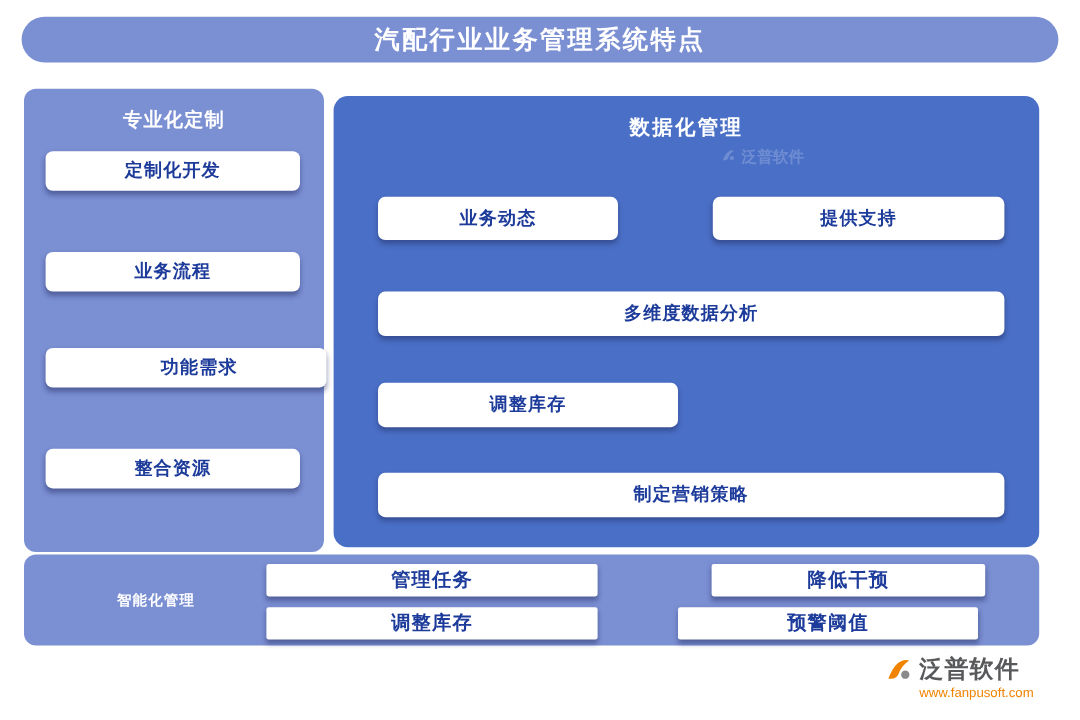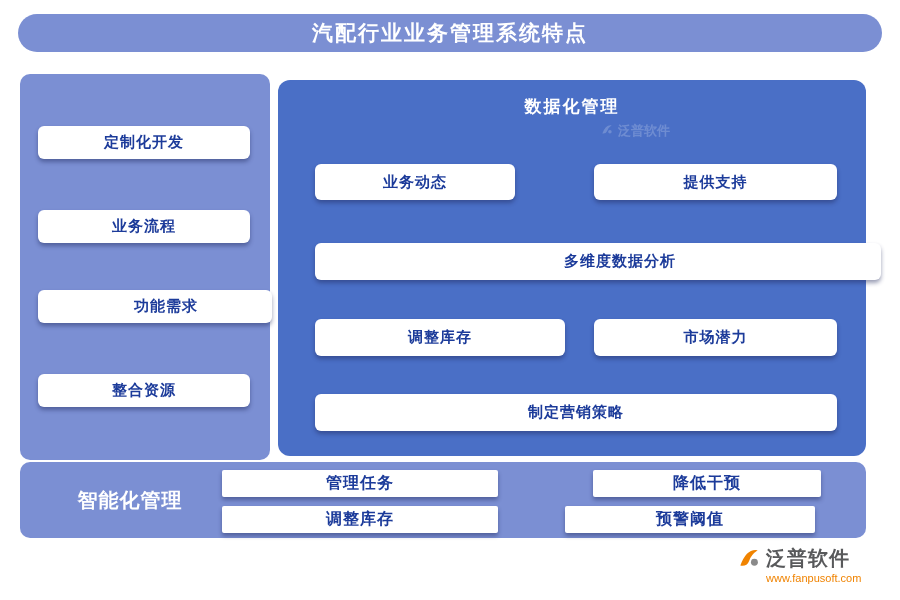--- a/index.html
+++ b/index.html
@@ -30,36 +30,36 @@
   .bottom-bar{left:20px;top:462px;width:846px;height:76px;background:var(--side_bg);}
   .panel-title{
     position:absolute;left:0;width:100%;text-align:center;
     color:var(--title_text);font-weight:bold;
   }
   .left-title{top:16px;font-size:16px;letter-spacing:1px;}
   .main-title{top:15px;font-size:17px;letter-spacing:2px;}
   .bottom-title{
     position:absolute;left:30px;top:0;height:100%;width:160px;
     display:flex;align-items:center;justify-content:center;
-    color:var(--title_text);font-weight:bold;font-size:20px;letter-spacing:1px;
+    color:var(--title_text);font-weight:bold;font-size:12px;letter-spacing:1px;
   }
   .btn{
     position:absolute;background:var(--button_bg);border-radius:6px;
     display:flex;align-items:center;justify-content:center;
     color:var(--button_text);font-weight:bold;font-size:15px;
     box-shadow:0 3px 4px rgba(30,40,90,.45);cursor:pointer;letter-spacing:1px;
   }
   .btn-sm{font-size:16px;border-radius:2px;}
   
   .lb{left:18px;width:212px;height:33px;}
   .lb0{top:52px;} .lb1{top:136px;} .lb2{top:216px;padding-left:22px;} .lb3{top:300px;}
   
   .mb0{left:37px;top:84px;width:200px;height:36px;}
   .mb1{left:316px;top:84px;width:243px;height:36px;}
-  .mb2{left:37px;top:163px;width:522px;height:37px;padding-left:44px;}
+  .mb2{left:37px;top:163px;width:522px;height:37px;}
   .mb3{left:37px;top:239px;width:250px;height:37px;}
   .mb4{left:316px;top:239px;width:243px;height:37px;}
   .mb5{left:37px;top:314px;width:522px;height:37px;}
   
   .bb0{left:202px;top:8px;width:276px;height:27px;}
   .bb1{left:545px;top:8px;width:228px;height:27px;margin-left:28px;}
   .bb2{left:202px;top:44px;width:276px;height:27px;}
   .bb3{left:545px;top:44px;width:250px;height:27px;}
   .watermark{
     position:absolute;left:322px;top:42px;display:flex;align-items:center;gap:4px;
@@ -71,20 +71,21 @@
   .footer-text{display:flex;flex-direction:column;}
   .brand{color:var(--brand_text);font-size:20px;font-weight:bold;letter-spacing:1px;line-height:24px;}
   .url{color:var(--url_text);font-size:11px;margin-top:2px;align-self:flex-end;}
 </style>
 </head>
 <body>
 
 <div class="header">汽配行业业务管理系统特点</div>
 
 <div class="panel left-panel">
+  <div class="panel-title left-title">专业化定制</div>
   <div class="btn lb lb0">定制化开发</div>
   <div class="btn lb lb1">业务流程</div>
   <div class="btn lb lb2">功能需求</div>
   <div class="btn lb lb3">整合资源</div>
 </div>
 
 <div class="panel main-panel">
   <div class="panel-title main-title">数据化管理</div>
   <div class="watermark">
     <span>
@@ -92,21 +93,20 @@
         <path d="M4 18 Q10 2 20 4 Q14 8 12 14 Q10 19 4 18Z" fill="#ffffff"></path>
         <circle cx="17" cy="15" r="3" fill="#ffffff"></circle>
       </svg>
     </span>
     <span>泛普软件</span>
   </div>
   <div class="btn mb0">业务动态</div>
   <div class="btn mb1">提供支持</div>
   <div class="btn mb2">多维度数据分析</div>
   <div class="btn mb3">调整库存</div>
-  <div class="btn mb4">市场潜力</div>
   <div class="btn mb5">制定营销策略</div>
 </div>
 
 <div class="panel bottom-bar">
   <div class="bottom-title">智能化管理</div>
   <div class="btn btn-sm bb0">管理任务</div>
   <div class="btn btn-sm bb1">降低干预</div>
   <div class="btn btn-sm bb2">调整库存</div>
   <div class="btn btn-sm bb3">预警阈值</div>
 </div>

